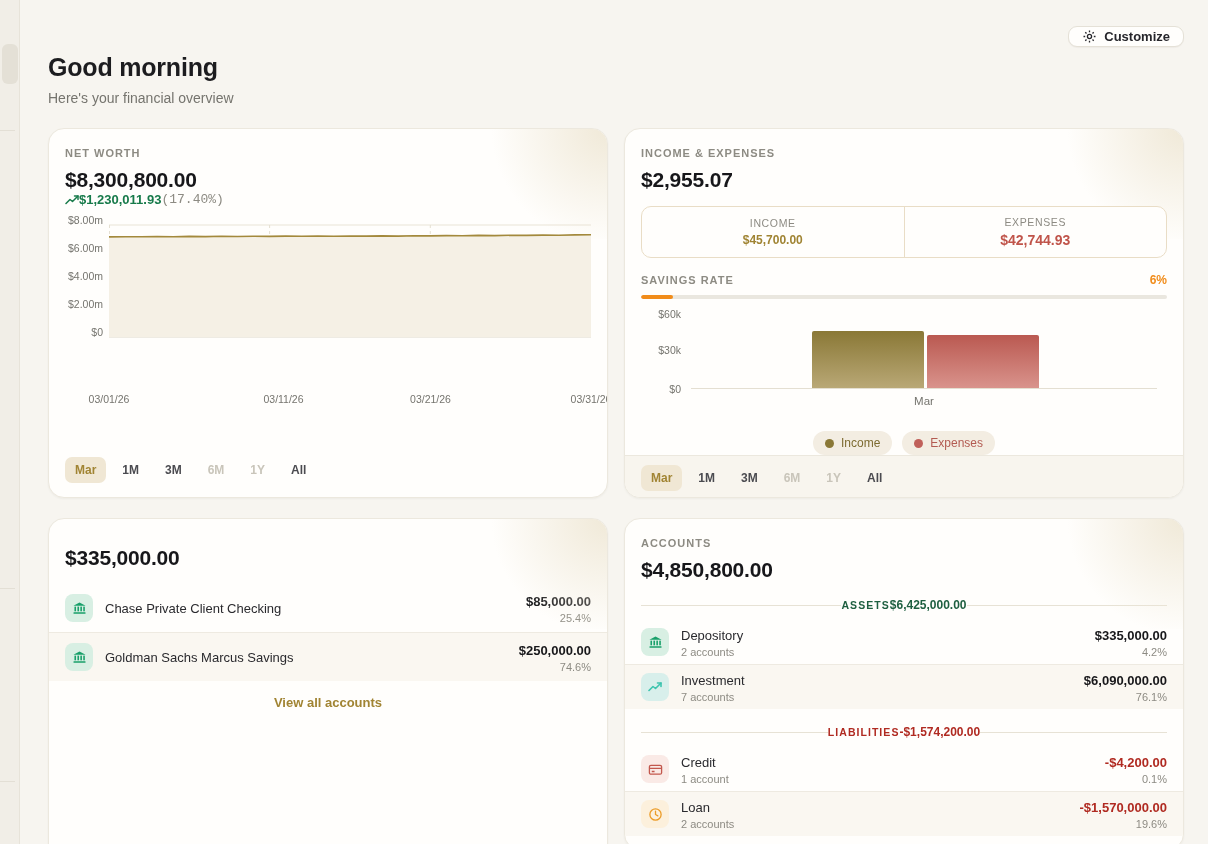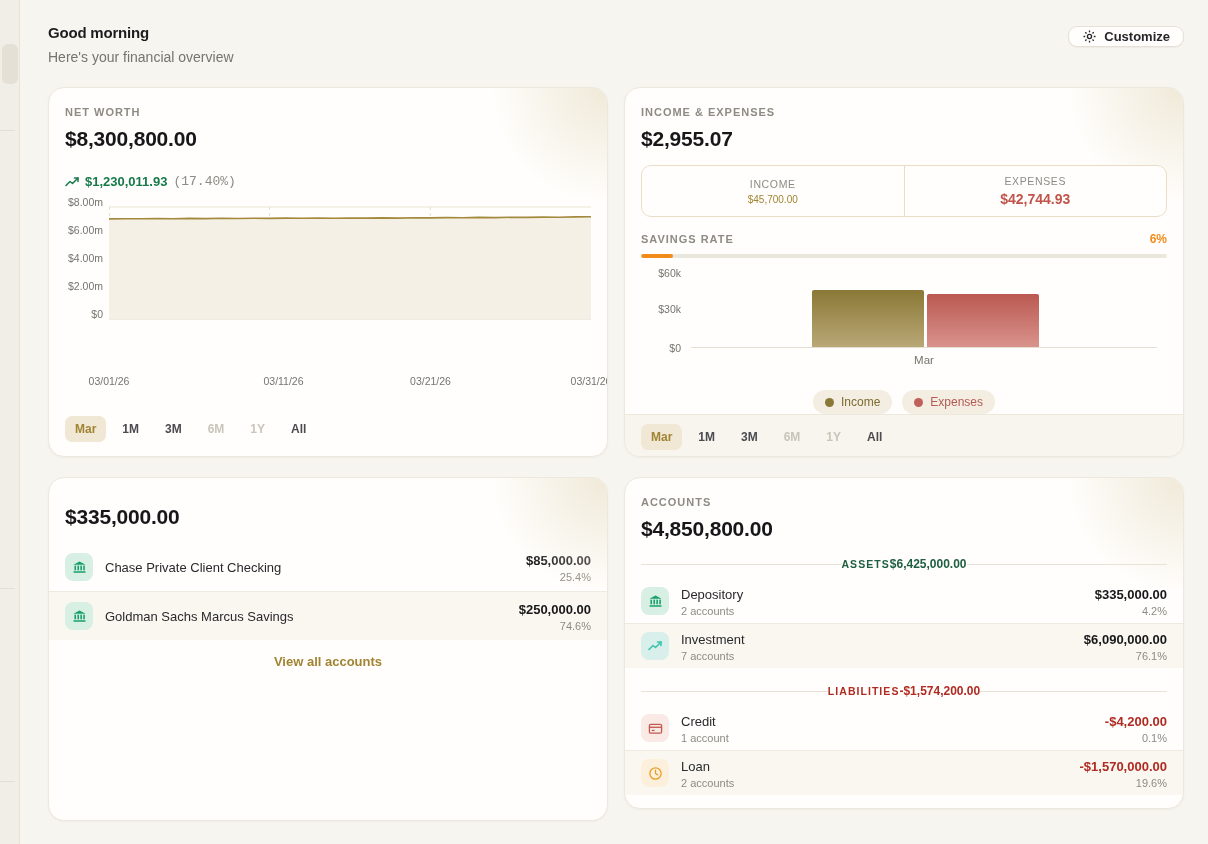--- a/index.html
+++ b/index.html
@@ -18,21 +18,21 @@
     position:absolute; left:2px; top:44px; width:16px; height:40px;
     background:#e4e0d6; border-radius:6px;
   }
   .sidebar-strip .strip-div { position:absolute; left:0; right:4px; height:1px; background:#e3dfd5; }
   .sd1 { top:130px; } .sd2 { top:588px; } .sd3 { top:781px; }
 
   
   .main { flex:1; padding:24px 24px 0 28px; position:relative; }
   .page-header { display:flex; justify-content:space-between; align-items:flex-start; padding:0 0 0 0; margin-bottom:22px; }
   .greeting-wrap { padding-left:0; }
-  .greeting { font-size:15px; font-weight:700; color:#1c1c1f; letter-spacing:-0.2px; }
+  .greeting { font-size:25px; font-weight:700; color:#1c1c1f; letter-spacing:-0.2px;margin-top:29px; }
   .subtitle { font-size:14px; color:#75746e; margin-top:8px;text-align:right; }
   .customize-btn {
     display:flex; align-items:center; gap:7px; background:#fffefc;
     border:1px solid #e5e1d7; border-radius:9px; padding:2px 13px;
     font-size:13px; font-weight:600; color:#26262b; cursor:pointer;
     box-shadow:0 1px 1px rgba(40,35,20,.04); margin-top:2px;
   }
   .gear { width:15px; height:15px; display:inline-block; }
 
   
@@ -47,21 +47,21 @@
     content:''; position:absolute; top:0; right:0; width:130px; height:110px;
     background:radial-gradient(circle at top right, #f0e9d8 0%, rgba(240,233,216,0) 68%);
     pointer-events:none;
   }
   .card-pad { padding:18px 16px 0 16px; }
   .card-label { font-size:11px; font-weight:600; letter-spacing:.09em; color:#8d8b83; }
   .card-value { font-size:21px; font-weight:700; color:#17171a; margin-top:9px; letter-spacing:-0.2px; }
 
   
   .card-networth { height:370px; }
-  .change-row { display:flex; align-items:center; gap:6px; margin-top:23px; font-size:13px; }
+  .change-row { display:flex; align-items:center; margin-top:0; font-size:13px; }
   .change-amount { color:#177a4a; font-weight:600; }
   .change-percent { color:#8d8b83;font-family:Liberation Mono, monospace; }
 
   .nw-chart { position:relative; margin:12px 8px 0 16px; height:160px; }
   .nw-plot { position:absolute; left:44px; right:8px; top:0; height:124px; }
   .nwy0{top:0;} .nwy1{top:28px;} .nwy2{top:56px;} .nwy3{top:84px;} .nwy4{top:112px;}
   .nw-ylabels { position:absolute; left:0; top:0; width:44px; height:124px; }
   .nw-ylabels b { position:absolute; right:6px; font-size:10.5px; font-weight:400; color:#75746e; white-space:nowrap; }
   .nw-xlabels { position:absolute; left:44px; right:8px; top:130px; height:14px; font-size:10.5px; color:#75746e; }
   .nw-xlabels span { position:absolute; transform:translateX(-50%); white-space:nowrap;margin-top:44px; }
@@ -79,21 +79,21 @@
 
   
   .card-income { height:370px; }
   .ie-box {
     margin-top:14px; border:1px solid #e9ddc6; border-radius:10px;
     display:flex; height:52px; background:#fffefc; position:relative;
   }
   .ie-half { flex:1; display:flex; flex-direction:column; align-items:center; justify-content:center; gap:4px; }
   .ie-half + .ie-half { border-left:1px solid #e9ddc6; }
   .ie-label { font-size:10.5px; letter-spacing:.06em; color:#8d8b83; font-weight:500; }
-  .ie-income-val { font-size:10px; font-weight:400; color:#a08433; }
+  .ie-income-val { font-size:12px; font-weight:700; color:#a08433; }
   .ie-expense-val { font-size:14px; font-weight:700; color:#c0544a; }
 
   .savings-row { display:flex; justify-content:space-between; align-items:center; margin-top:15px; }
   .savings-label { font-size:11px; font-weight:600; letter-spacing:.09em; color:#8d8b83; }
   .savings-pct { font-size:12px; font-weight:700; color:#f18c1a; }
   .savings-track { margin-top:8px; height:4px; border-radius:3px; background:#eae7df; overflow:hidden; }
   .savings-fill { height:100%; border-radius:3px; background:#f18c1a; }
 
   .bar-chart { position:relative; margin:14px 4px 0 10px; height:104px; }
   .bar-ylabels { position:absolute; left:0; top:0; width:36px; height:80px; }

